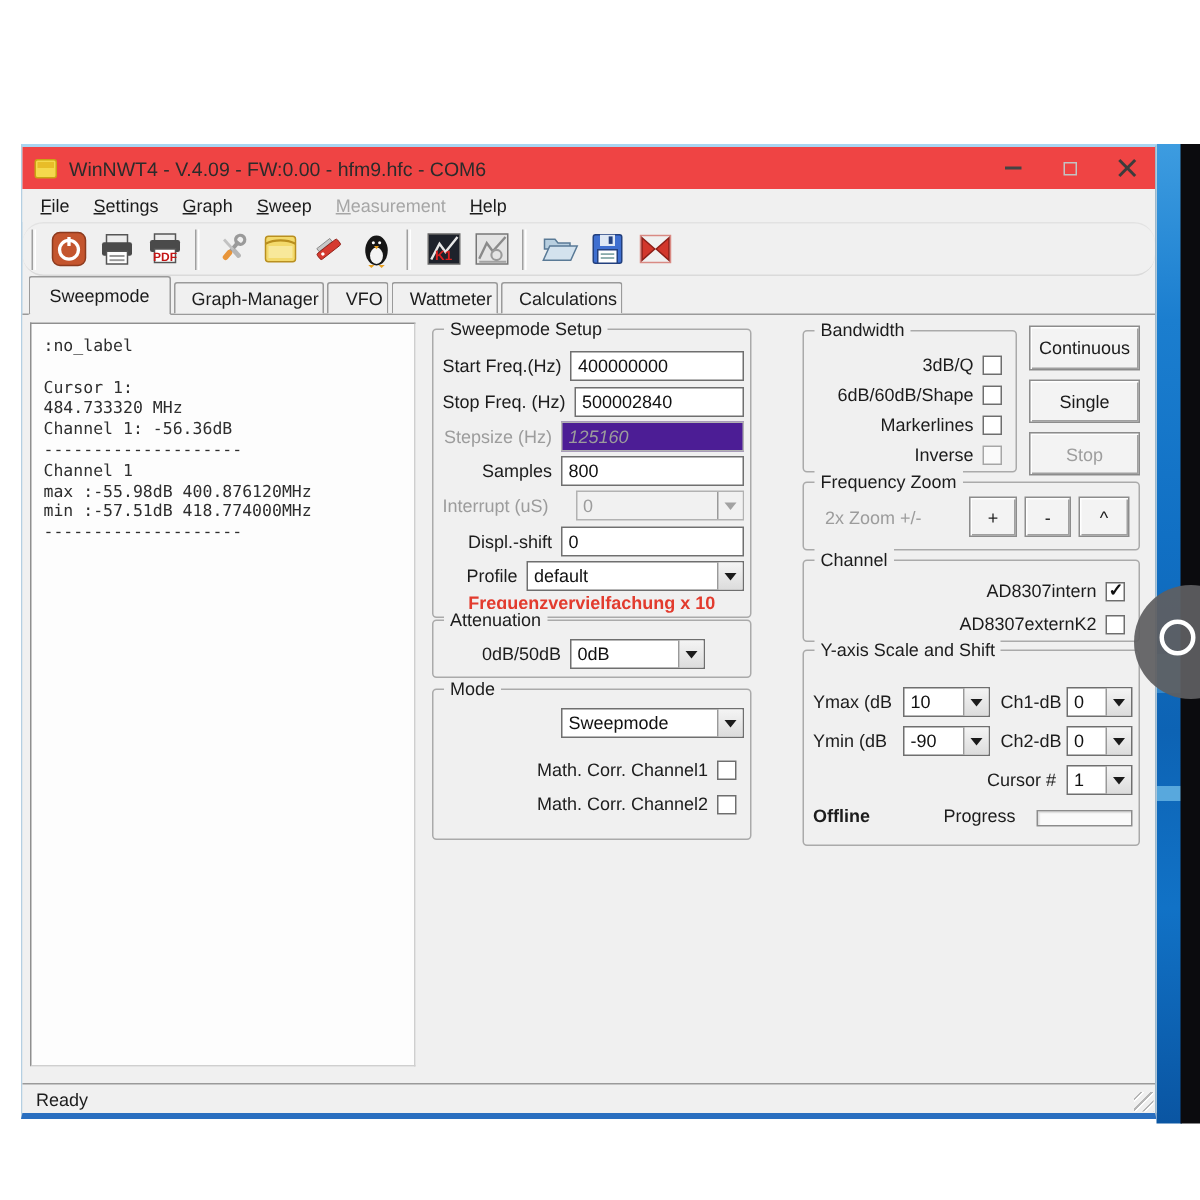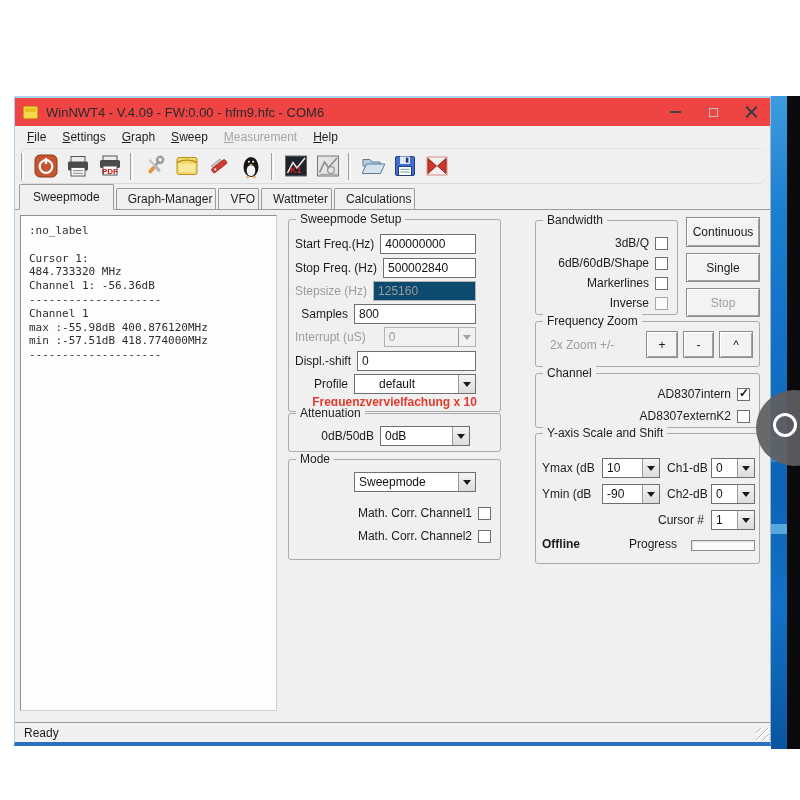--- a/index.html
+++ b/index.html
@@ -58,27 +58,27 @@
 
   .left-panel { position:absolute; left:5px; top:5px; width:257px; height:496px; background:#fdfdfd;
     border:1px solid #8f8f8f; border-right-color:#cfcfcf; border-bottom-color:#cfcfcf;
     font-family:"DejaVu Sans Mono","Liberation Mono",monospace; font-size:11px; color:#2e2e2e;
     padding:8px 0 0 8px; }
   .lp-line { height:13.8px; white-space:pre; }
 
   .groupbox { position:absolute; border:1px solid #aaaaaa; border-radius:3px; }
   .gb-title { position:absolute; top:-8px; left:7px; background:#f0f0f0; padding:0 4px; font-size:12px; color:#1c1c1c; }
 
-  .srow { position:absolute; left:6px; right:24px; height:20px; display:flex; align-items:center; }
+  .srow { position:absolute; left:6px; right:4px; height:20px; display:flex; align-items:center; }
   .flabel { flex:1; text-align:right; font-size:12px; color:#1c1c1c; padding-right:6px; white-space:nowrap; }
   .flabel.dim { color:#9c9c9c; }
 
   .tbox { height:20px; border:1px solid #6f6f6f; background:#fff; font-size:12px; color:#111;
     display:flex; align-items:center; padding:0 4px; overflow:hidden; }
-  .tbox.disabled { background:#0c4a6e; color:#9c9c9c; border-color:#b2b2b2; }
+  .tbox.disabled { background:#4c1d95; color:#9c9c9c; border-color:#b2b2b2;font-style:italic; }
 
   .combo { height:20px; border:1px solid #6f6f6f; background:#fff; display:flex; align-items:stretch; font-size:12px; color:#111; }
   .combo-text { flex:1; display:flex; align-items:center; padding:0 4px; overflow:hidden; white-space:nowrap; }
   .combo-btn { width:17px; background:linear-gradient(180deg,#f4f4f4,#dcdcdc); border-left:1px solid #9a9a9a;
     display:flex; align-items:center; justify-content:center; }
   .arr { width:0; height:0; border-left:4px solid transparent; border-right:4px solid transparent; border-top:5px solid #1a1a1a; }
   .combo.disabled { background:#f1f1f1; color:#9c9c9c; border-color:#b2b2b2; }
   .combo.disabled .combo-btn { background:#f1f1f1; }
   .combo.disabled .arr { border-top-color:#a2a2a2; }
 
@@ -313,21 +313,21 @@
           </span>
         </div>
         <div class="srow" style="top:131px;">
           <span class="flabel">Displ.-shift</span>
           <span class="tbox" style="width:122px;">
               <span>0</span>
             </span>
         </div>
         <div class="srow" style="top:154px;">
           <span class="flabel">Profile</span>
-          <span class="combo" style="width:122px;padding-left:20px;">
+          <span class="combo" style="width:145px;">
             <span class="combo-text">default</span>
             <span class="combo-btn">
                 <span class="arr"></span>
               </span>
           </span>
         </div>
         <div class="rednote" style="top:175px;">Frequenzvervielfachung x 10</div>
       </div>
 
       <div class="groupbox" style="left:273px; top:203px; width:213px; height:39px;">

